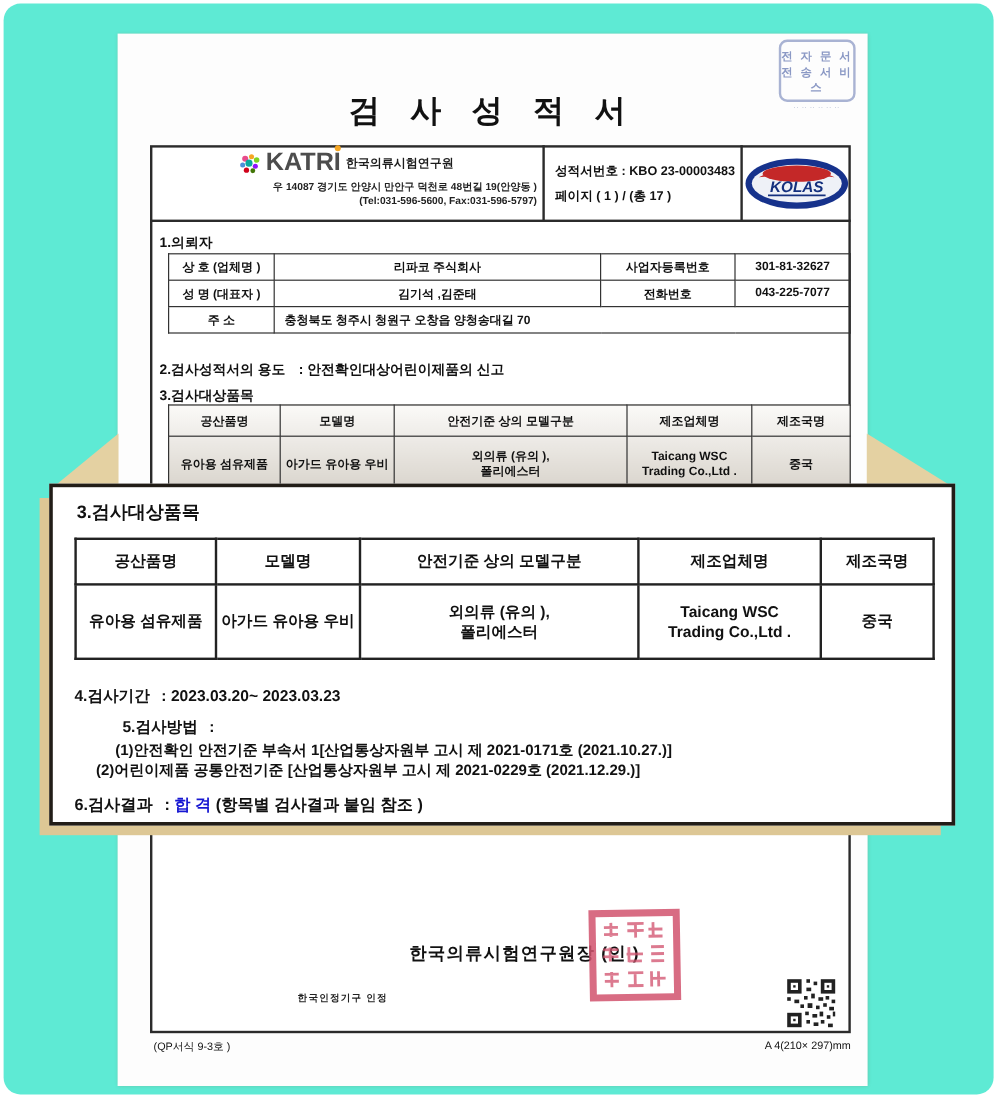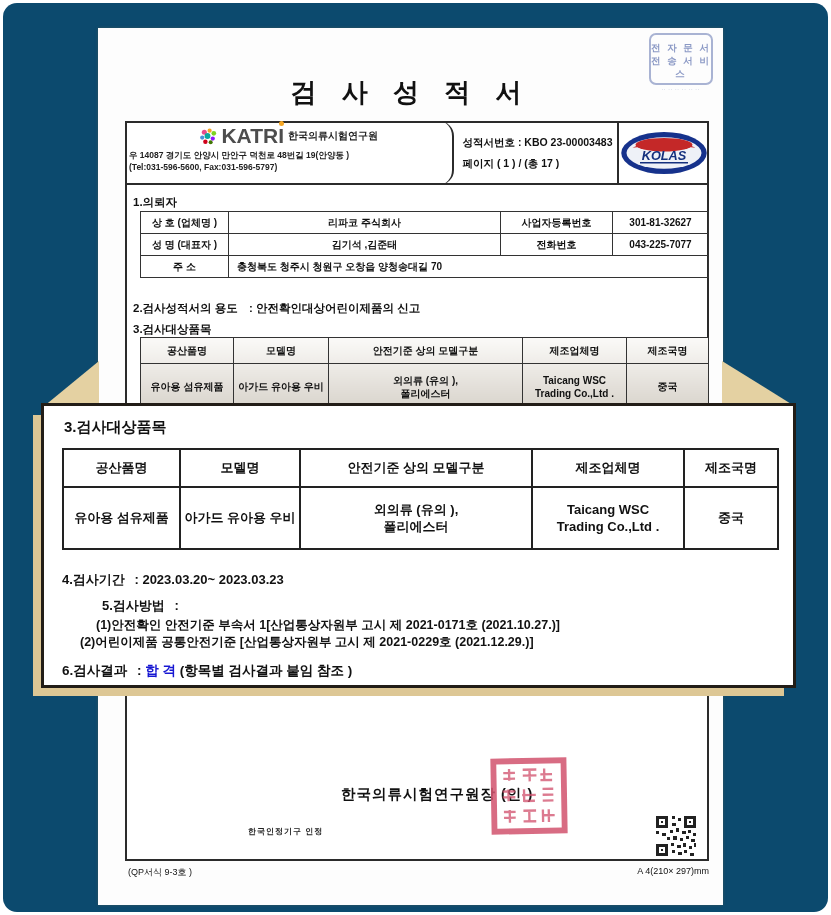--- a/index.html
+++ b/index.html
@@ -1,40 +1,40 @@
 <!DOCTYPE html>
 <html><head>
 <meta charset="utf-8">
 <style>
   * { margin:0; padding:0; box-sizing:border-box; }
   html,body { width:831px; height:915px; }
   body { font-family:"Liberation Sans","DejaVu Sans",sans-serif; background:#ffffff; position:relative; overflow:hidden; }
 
-  .card { position:absolute; inset:3px; background:#0c4a6e; border-radius:14px;padding-left:36px; }
+  .card { position:absolute; inset:3px; background:#5eead4; border-radius:14px;padding-left:36px; }
 
   .page { position:absolute; left:95px; top:25px; width:625px; height:877px;
           background:#fdfdfd; box-shadow:0 0 3px rgba(120,100,60,.35); }
 
   
   .edoc-badge { position:absolute; left:551px; top:5px; width:64px; height:52px;
     border:2px solid #a9b3d3; border-radius:7px; color:#8b99c5; text-align:center;
     padding-top:6px; font-weight:bold; font-size:9.5px; line-height:13px; letter-spacing:2px;}
   .edoc-badge .fineprint { font-size:4px; letter-spacing:1px; color:#aab3cf; margin-top:3px; }
 
   .doc-title { position:absolute; left:0; top:47px; width:100%; text-align:center;
     font-size:26px; font-weight:bold; color:#111; letter-spacing:9px; }
 
   .frame { position:absolute; left:27px; top:93px; width:584px; height:740px;
     border:2px solid #2b2b2b; background:#fff; }
 
   
   .hdr { position:absolute; left:27px; top:93px; width:584px; height:64px; display:flex; }
   .hdr-cell { border-right:2px solid #2b2b2b; }
   .hdr-cell:last-child { border-right:none; }
-  .hdr-left { width:346px; padding:3px 4px; text-align:left;border-radius:15px; }
+  .hdr-left { width:346px; padding:3px 4px; text-align:right; }
   .logo-row { display:flex; align-items:center; justify-content:center; gap:4px; }
   .katri-word { font-size:21px; font-weight:bold; color:#4d4d4d; letter-spacing:0px; position:relative; }
   .katri-word .idot { position:relative; }
   .katri-word .idot::after { content:""; position:absolute; top:-3px; left:1px; width:5px; height:5px;
      border-radius:50%; background:#f5a623; }
   .org-name { font-size:10px; font-weight:bold; color:#1c1c1c; }
   .addr { font-size:8.5px; color:#222; margin-top:2px; font-weight:bold; }
   .tel  { font-size:8.5px; color:#222; font-weight:bold; }
   .hdr-mid { width:174px; font-size:10.5px; color:#111; font-weight:bold;
      display:flex; flex-direction:column; justify-content:center; gap:7px; padding-left:9px; }

